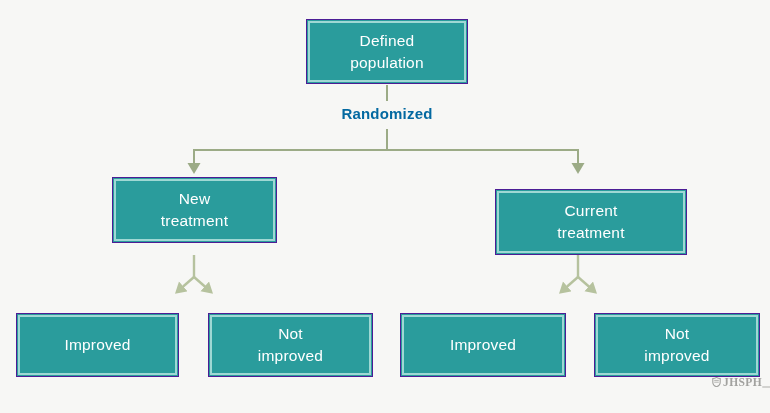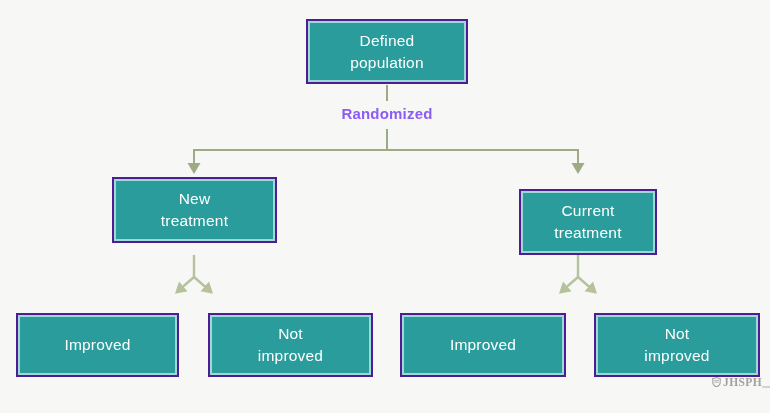--- a/index.html
+++ b/index.html
@@ -6,41 +6,41 @@
   .frame{
     position:relative;
     width:770px;height:413px;
     background:#f7f7f5;
     overflow:hidden;
     font-family:"Liberation Sans",sans-serif;
   }
   .node{
     position:absolute;
     background:#2a9c9c;
-    border:3px solid #4c1d95;
+    border:1px solid #4c1d95;
     outline:2px solid #9fd8d4;
     outline-offset:-4px;
     display:flex;align-items:center;justify-content:center;
     text-align:center;
     color:#ffffff;
     box-sizing:border-box;
   }
   .node-label{
     white-space:pre-line;
     font-size:15.5px;
     line-height:1.4;
     letter-spacing:0.2px;
   }
   .edge-label{
     position:absolute;
     left:306px;top:105px;width:162px;
     text-align:center;
     font-size:15px;
     font-weight:700;
-    color:#8b5cf6;
+    color:#0369a1;
     letter-spacing:0.2px;
   }
   .overlay{
     position:absolute;left:0;top:0;width:770px;height:413px;
     pointer-events:none;
   }
   .logo{
     position:absolute;
     left:712px;top:376px;
     display:flex;flex-direction:row;align-items:flex-end;
@@ -95,21 +95,21 @@
 population</span>
   </div>
 
   <div class="edge-label">Randomized</div>
 
   <div class="node" style="left:112px;top:177px;width:165px;height:66px">
     <span class="node-label">New
 treatment</span>
   </div>
 
-  <div class="node" style="left:519px;top:189px;width:138px;height:66px">
+  <div class="node" style="left:495px;top:189px;width:192px;height:66px">
     <span class="node-label">Current
 treatment</span>
   </div>
 
   <div class="node" style="left:16px;top:313px;width:163px;height:64px">
     <span class="node-label">Improved</span>
   </div>
 
   <div class="node" style="left:208px;top:313px;width:165px;height:64px">
     <span class="node-label">Not

